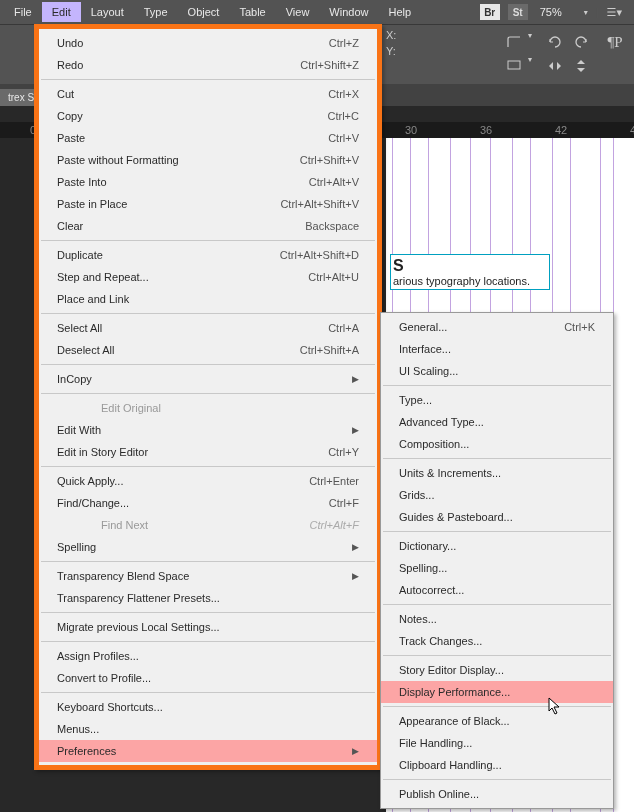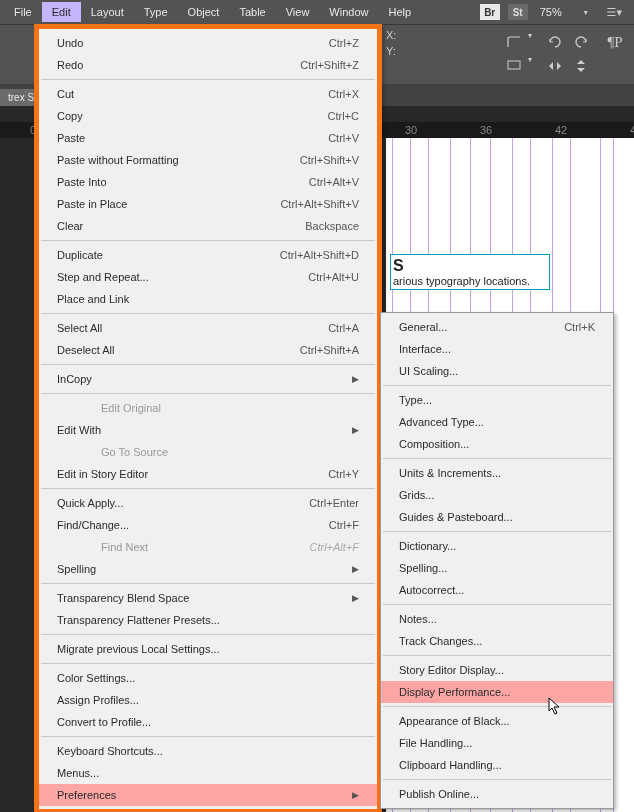--- a/index.html
+++ b/index.html
@@ -227,23 +227,20 @@
       <span class="arrow">▶</span>
     </div>
     <div class="menu-sep"></div>
     <div class="menu-row disabled">
       <span class="label">Edit Original</span>
     </div>
     <div class="menu-row">
       <span class="label">Edit With</span>
       <span class="arrow">▶</span>
     </div>
-    <div class="menu-row disabled">
-      <span class="label">Go To Source</span>
-    </div>
     <div class="menu-row">
       <span class="label">Edit in Story Editor</span>
       <span class="shortcut">Ctrl+Y</span>
     </div>
     <div class="menu-sep"></div>
     <div class="menu-row">
       <span class="label">Quick Apply...</span>
       <span class="shortcut">Ctrl+Enter</span>
     </div>
     <div class="menu-row">
@@ -265,23 +262,20 @@
     </div>
     <div class="menu-row">
       <span class="label">Transparency Flattener Presets...</span>
     </div>
     <div class="menu-sep"></div>
     <div class="menu-row">
       <span class="label">Migrate previous Local Settings...</span>
     </div>
     <div class="menu-sep"></div>
     <div class="menu-row">
-      <span class="label">Color Settings...</span>
-    </div>
-    <div class="menu-row">
       <span class="label">Assign Profiles...</span>
     </div>
     <div class="menu-row">
       <span class="label">Convert to Profile...</span>
     </div>
     <div class="menu-sep"></div>
     <div class="menu-row">
       <span class="label">Keyboard Shortcuts...</span>
     </div>
     <div class="menu-row">

